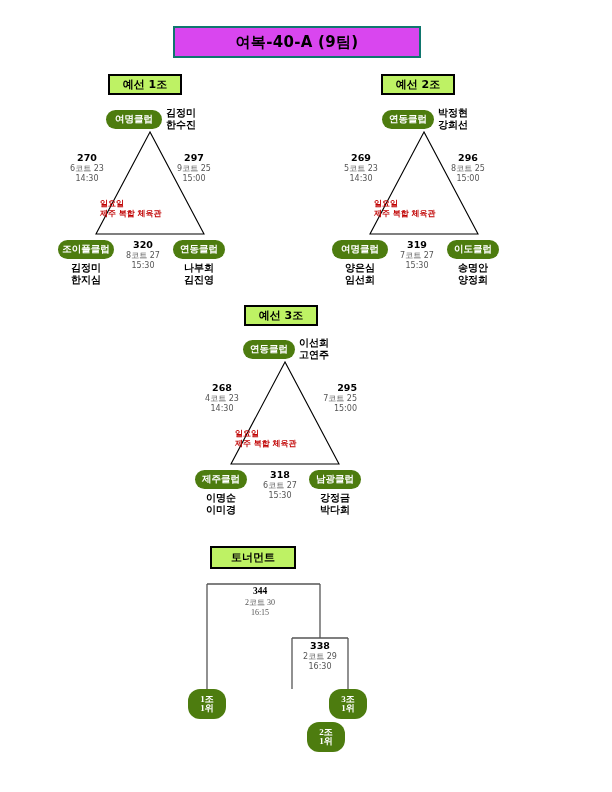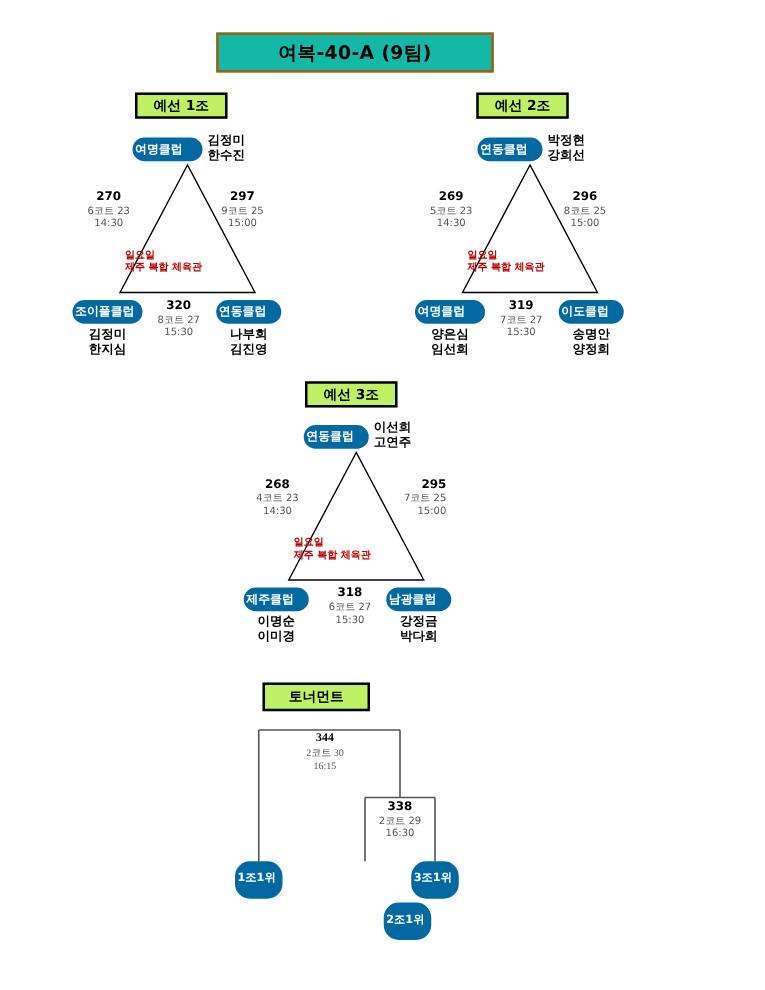--- a/index.html
+++ b/index.html
@@ -14,24 +14,24 @@
     font-family: "DejaVu Sans", "Liberation Sans", sans-serif;
     color: #000000;
     overflow: hidden;
   }
 
   
   .title-box {
     position: absolute;
     left: 173px;
     top: 26px;
-    width: 222px;
+    width: 248px;
     height: 32px;
-    background: #14b8a6;
-    border: 2px solid #a16207;
+    background: #d946ef;
+    border: 2px solid #0f766e;
     display: flex;
     align-items: center;
     justify-content: center;
     box-sizing: border-box;
   }
   .title-box span {
     font-size: 15px;
     font-weight: bold;
     letter-spacing: 0.3px;
   }
@@ -51,42 +51,43 @@
   .section-head span {
     font-size: 11px;
     font-weight: bold;
   }
   .section-head.wide { width: 86px; height: 23px; }
   .section-head.wide span { font-size: 11px; }
 
   
   .pill {
     position: absolute;
-    background: #0369a1;
+    background: #4d7c0f;
     border-radius: 11px;
     height: 19px;
     display: flex;
     align-items: center;
-    justify-content: flex-start;
+    justify-content: center;
     box-sizing: border-box;
     padding: 0 2px;
+    font-family: Liberation Serif, serif;
   }
   .pill span {
     color: #ffffff;
     font-size: 9.5px;
     font-weight: bold;
     white-space: nowrap;
   }
   .pill.w56 { width: 56px; }
   .pill.w52 { width: 52px; }
   .pill.seed {
     width: 38px;
     height: 30px;
     border-radius: 12px;
-    flex-direction: row;
+    flex-direction: column;
     line-height: 1.05;
   }
   .pill.seed span { font-size: 9px; }
 
   
   .players {
     position: absolute;
     font-size: 10px;
     font-weight: bold;
     line-height: 1.22;

